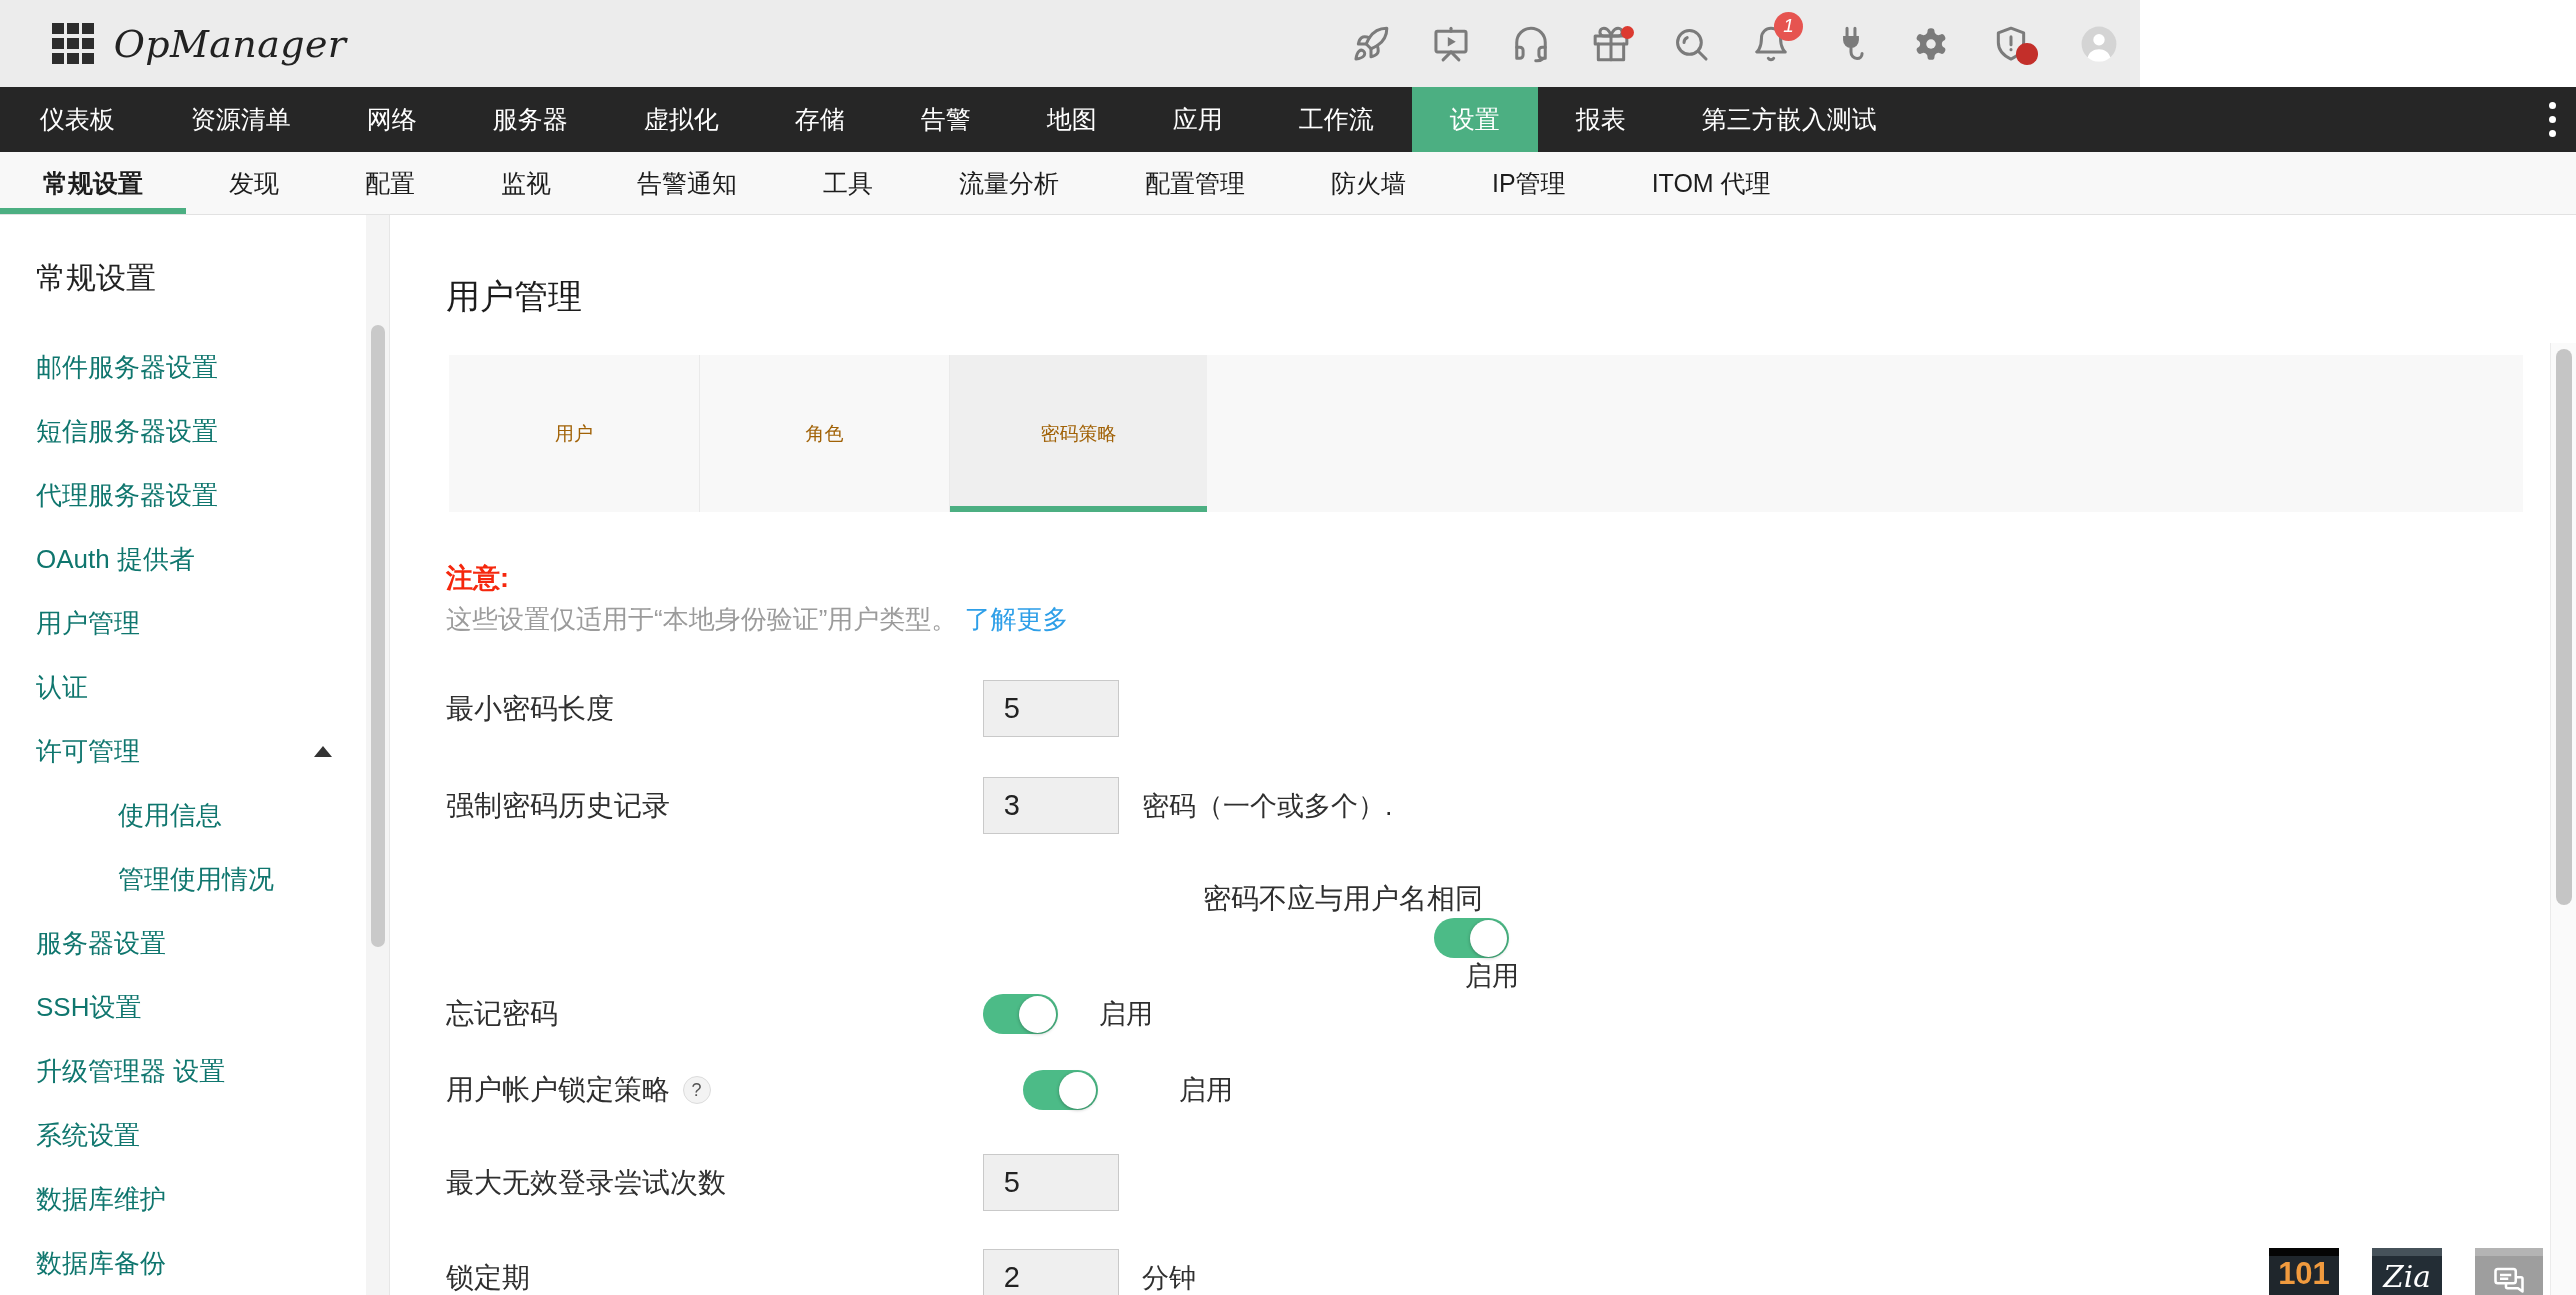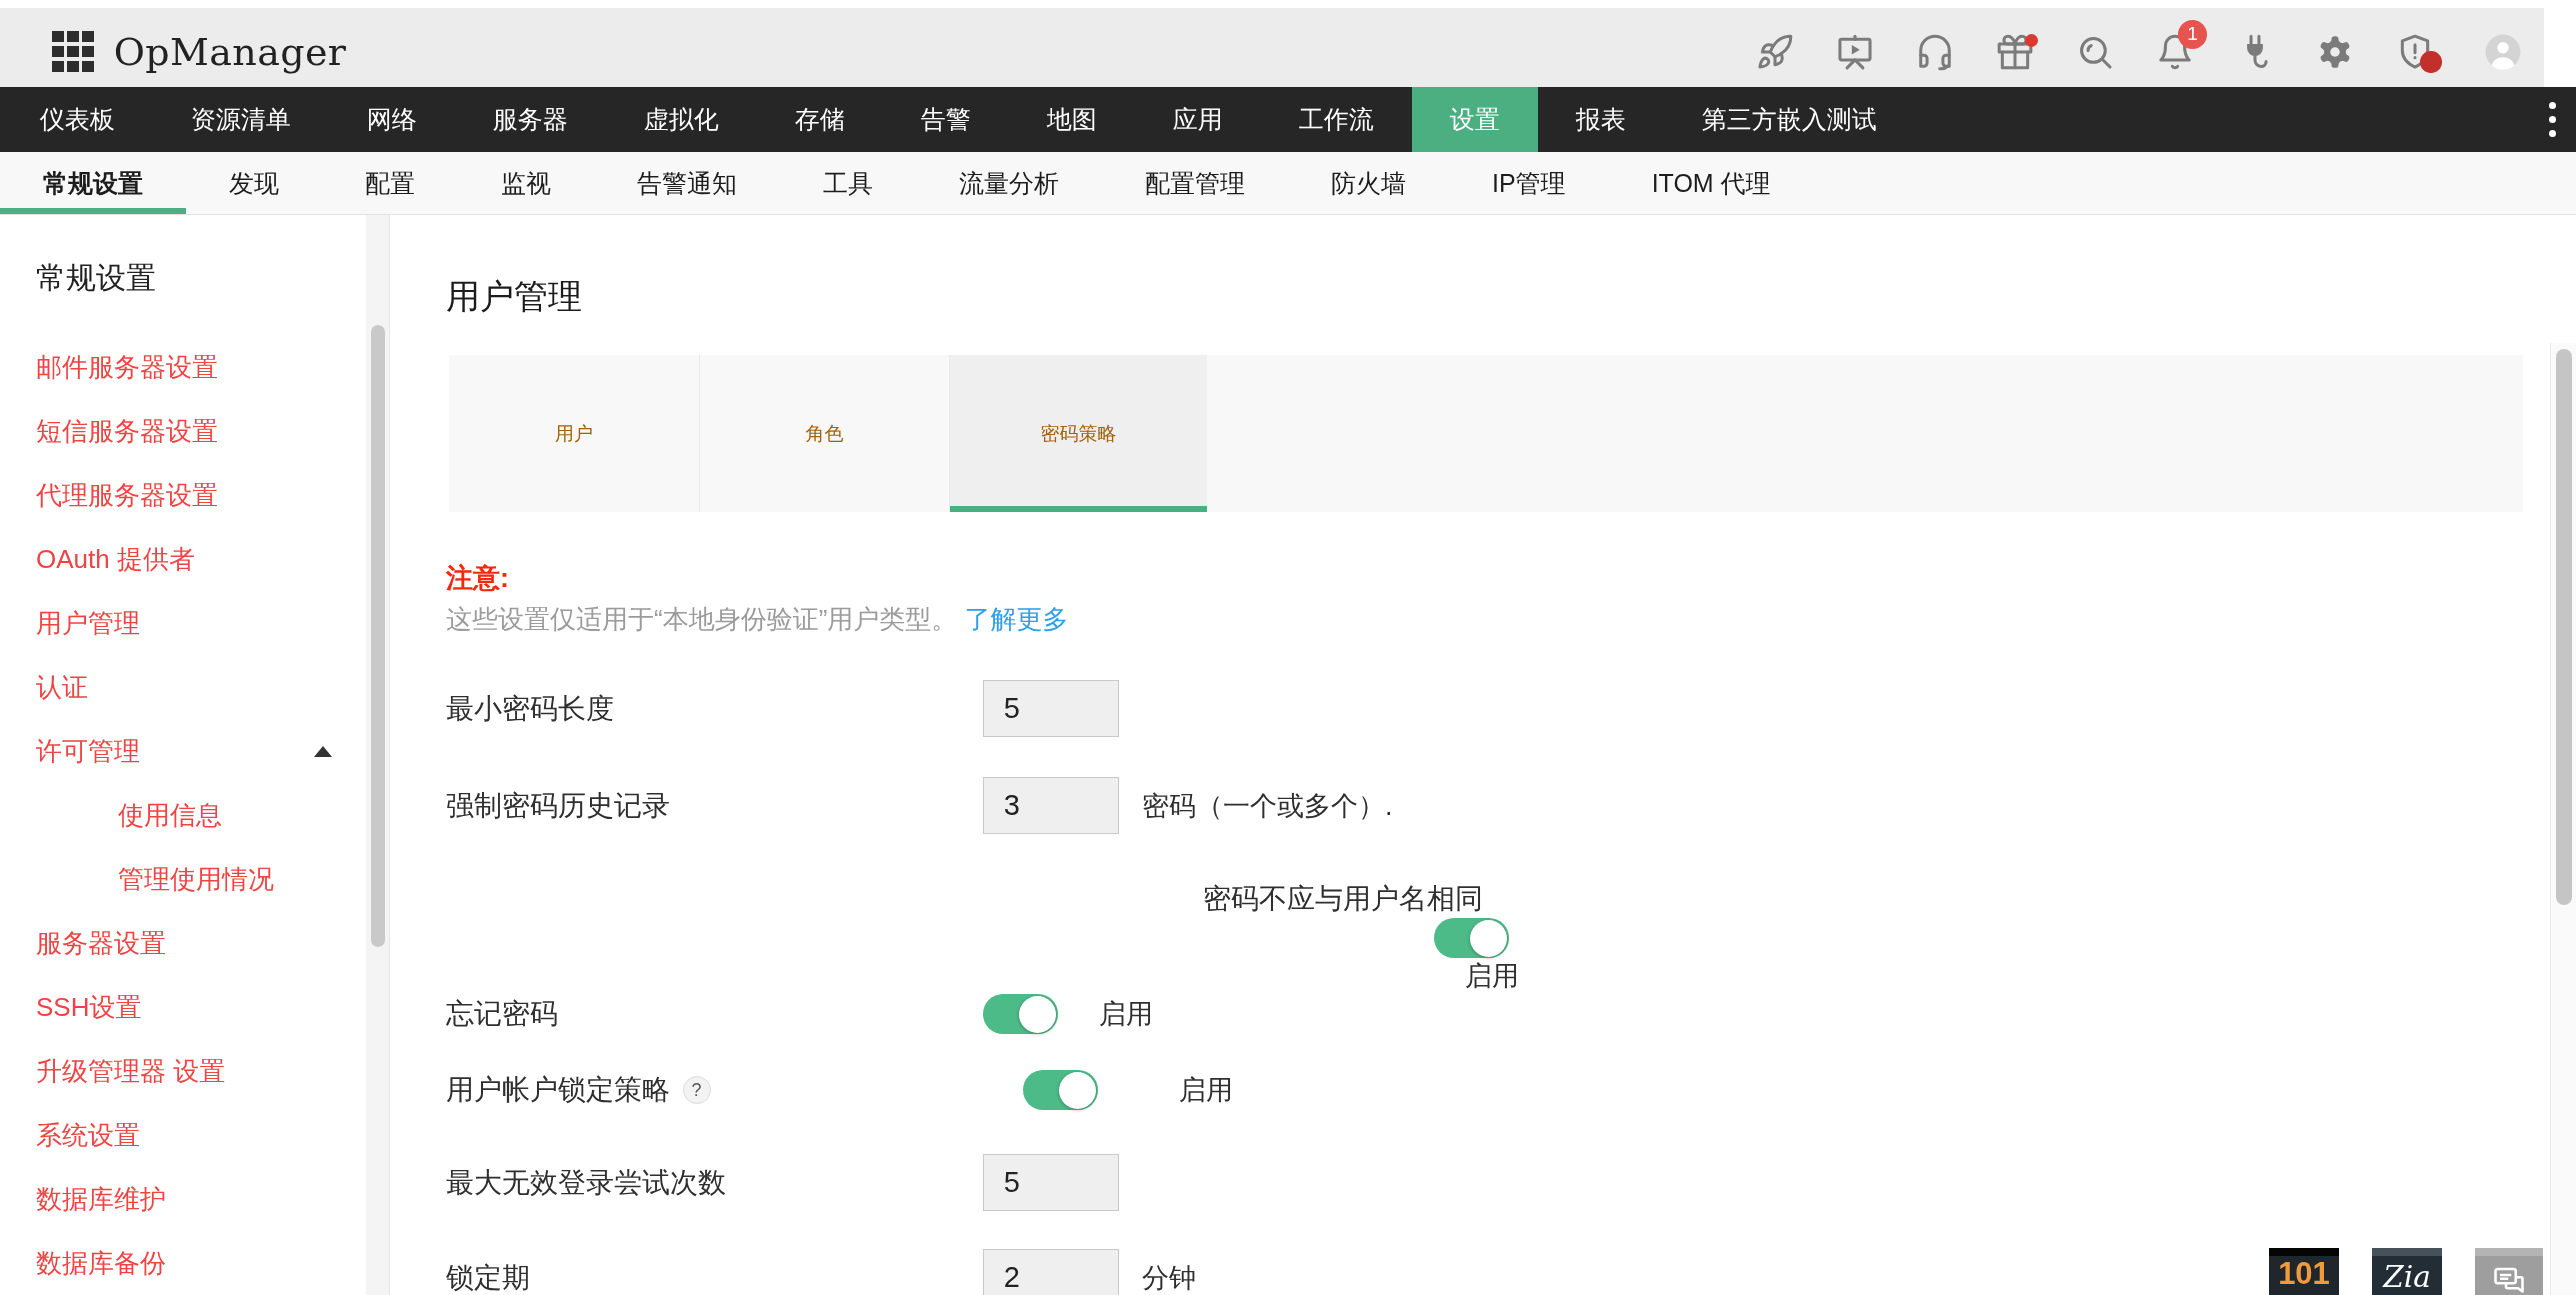--- a/index.html
+++ b/index.html
@@ -1,21 +1,21 @@
 <!DOCTYPE html>
 <html style="font-size:14.3px"><head>
 <meta charset="utf-8">
 <style>
   * { margin:0; padding:0; box-sizing:border-box; }
   html,body { width:2576px; height:1295px; overflow:hidden; background:#fff;
     font-family:"Liberation Sans","DejaVu Sans",sans-serif; }
   #page { position:relative; width:2576px; height:1295px; overflow:hidden; background:#fff; }
 
   
-  #topbar { position:absolute; left:0; top:8px; width:2544px; height:87px; background:#ececec; }
+  #topbar { position:absolute; left:0; top:0; width:2140px; height:87px; background:#ececec;font-style:italic; }
   .brand { position:absolute; left:52px; top:0; height:87px; display:flex; align-items:center; gap:19.7px; }
   .grid-icon { display:grid; grid-template-columns:repeat(3,11.6px); grid-auto-rows:11.6px; gap:3.6px; }
   .grid-icon i { background:#2d2d2d; display:block; }
   .brand-name { font-family:"DejaVu Serif","Liberation Serif",serif; font-size:38px; color:#222; letter-spacing:0.4px; }
   .hicons { position:absolute; right:14.3px; top:0; height:87px; display:flex; align-items:center; gap:41px; }
   .hicon { position:relative; width:39px; height:39px; display:flex; align-items:center; justify-content:center; }
   .hicon svg { width:38px; height:38px; stroke:#7b7b7b; fill:none; stroke-width:1.9; stroke-linecap:round; stroke-linejoin:round; }
   .hicon .dot { position:absolute; width:13.4px; height:13.4px; border-radius:50%; background:#dc3a30; }
   .hicon .dot.gift-dot { right:-3.6px; top:1.8px; }
   .hicon .dot.shield-dot { right:-7.2px; bottom:-1.8px; width:21.5px; height:21.5px; background:#c32f2a; }
@@ -35,21 +35,21 @@
   #subnav { position:absolute; left:0; top:152px; width:2576px; height:63px; background:#f8f8f8; border-bottom:0.9px solid #e2e2e2; }
   #subnav ul { list-style:none; display:flex; height:62px; }
   #subnav li { position:relative; height:62px; line-height:62px; padding:0 43px; color:#1d1d1d; font-size:25px; white-space:nowrap; cursor:pointer; }
   #subnav li.selected { font-weight:bold; }
   #subnav li.selected::after { content:""; position:absolute; left:0; right:0; bottom:0; height:6.3px; background:#4caf82; }
 
   
   #sidebar { position:absolute; left:0; top:215px; width:366px; height:1080px; background:#fff; }
   .side-title { position:absolute; left:36px; top:43px; font-size:30px; color:#222; font-weight:500; }
   #sidebar ul { list-style:none; position:absolute; left:0; top:120px; width:100%; }
-  #sidebar li { position:relative; height:64px; line-height:64px; padding-left:36px; font-size:26px; color:#ef4444; cursor:pointer; white-space:nowrap; }
+  #sidebar li { position:relative; height:64px; line-height:64px; padding-left:36px; font-size:26px; color:#0f766e; cursor:pointer; white-space:nowrap; }
   #sidebar li.indent { padding-left:118px; }
   .tri-up { position:absolute; right:34px; top:27px; width:0; height:0;
     border-left:9px solid transparent; border-right:9px solid transparent; border-bottom:11.6px solid #333; }
   #side-scroll { position:absolute; left:366px; top:215px; width:24px; height:1080px; background:#f4f4f4; border-right:0.9px solid #e6e6e6; }
   #side-thumb { position:absolute; left:4.5px; top:110px; width:14.3px; height:622px; border-radius:7.2px; background:#c9c9c9; }
 
   
   #content { position:absolute; left:391px; top:215px; width:2160px; height:1080px; background:#fff; }
   .page-title { position:absolute; left:55px; top:59px; font-size:34px; color:#1c1c1c; font-weight:500; }
   .tabs { position:absolute; left:58px; top:140px; width:2074px; height:157px; background:#f8f8f8; display:flex; }

